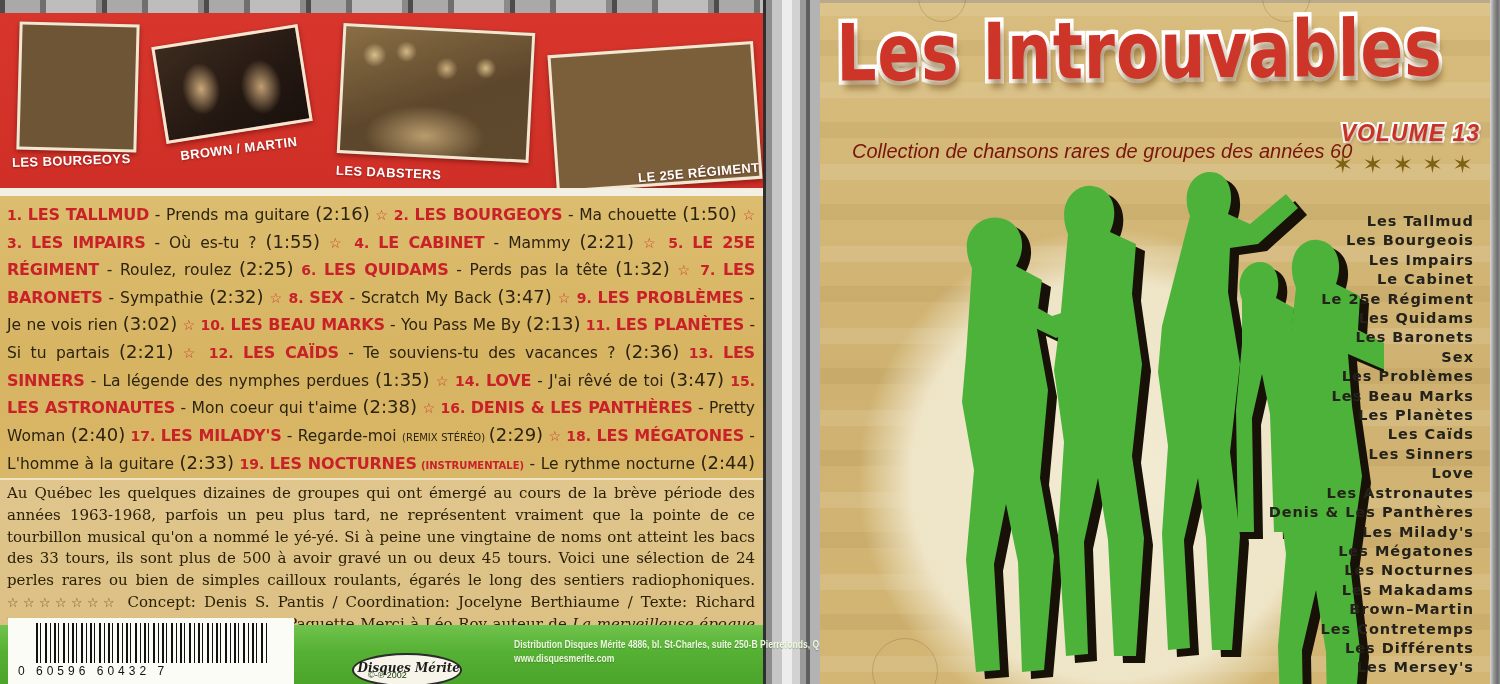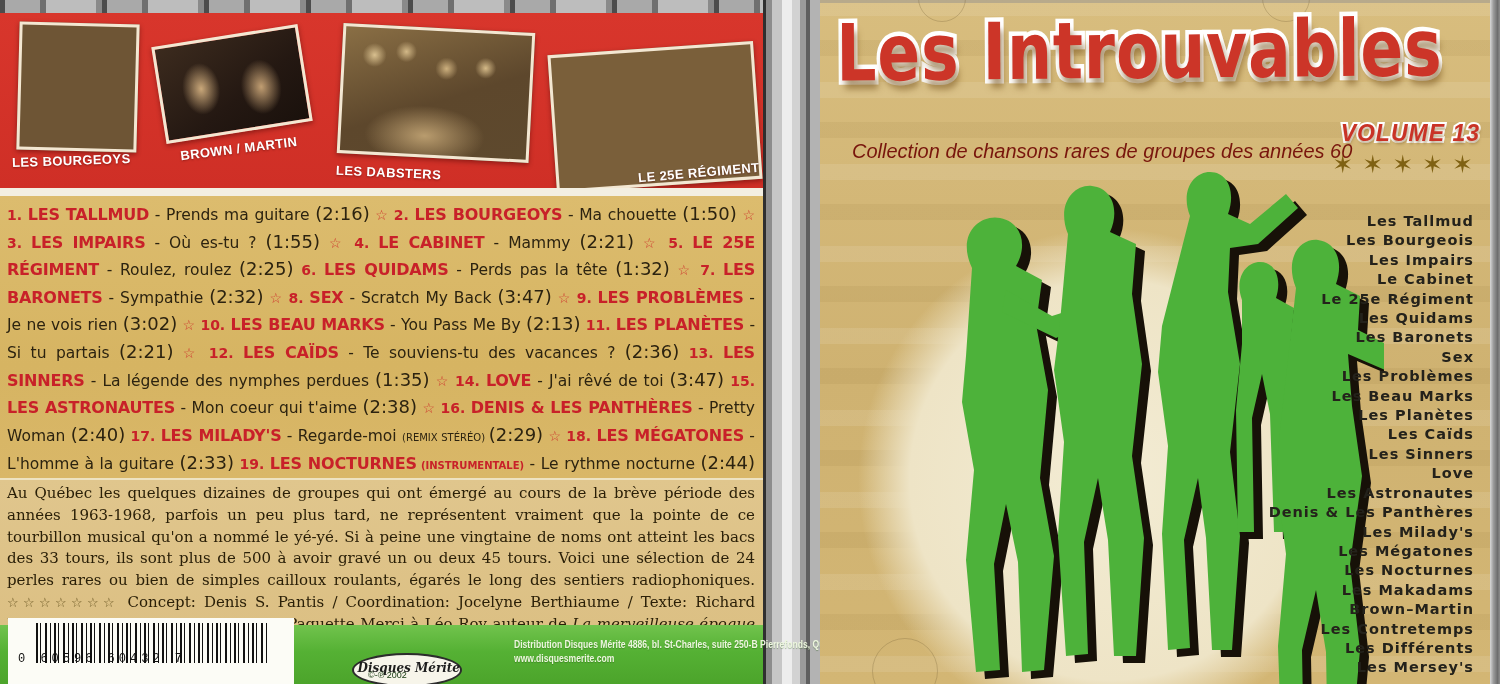--- a/index.html
+++ b/index.html
@@ -67,22 +67,22 @@
     font-family:"DejaVu Serif",serif;font-size:15px;line-height:21.8px;color:#2b2008;}
   .info-paragraph .bold{font-weight:normal;}
   .info-paragraph .italic{font-style:italic;}
   .info-paragraph .stars{color:#6d5a26;font-size:13px;letter-spacing:1px;}
 
   .green-bar{left:0;top:625px;width:763px;height:59px;
     background:linear-gradient(180deg,#71c34d,#55b134 45%,#4ca42b);}
   .barcode-box{position:absolute;left:8px;top:-7px;width:286px;height:66px;background:#fcfcf6;}
   .barcode-bars{position:absolute;left:28px;top:5px;width:232px;height:40px;
     background:repeating-linear-gradient(90deg,#111 0 2px,rgba(0,0,0,0) 2px 4px,#111 4px 5px,rgba(0,0,0,0) 5px 9px,#111 9px 11px,rgba(0,0,0,0) 11px 14px,#111 14px 15px,rgba(0,0,0,0) 15px 18px);}
-  .barcode-digits{position:absolute;left:10px;top:34px;width:266px;
-    font-family:Liberation Mono, monospace;font-size:12px;color:#111;letter-spacing:4px;}
+  .barcode-digits{position:absolute;left:10px;top:46px;width:266px;
+    font-family:Liberation Sans, sans-serif;font-size:12px;color:#111;letter-spacing:4px;}
   .label-logo{position:absolute;left:352px;top:12px;width:106px;height:30px;background:#f7f5ea;
     border:2px solid #2c2c2c;border-radius:50%;text-align:right;line-height:26px;
     font-family:"DejaVu Serif",serif;font-style:italic;font-weight:bold;font-size:12px;color:#1d1d1d;margin-top:16px;}
   .label-year{position:absolute;left:368px;top:45px;font-size:9px;color:#12350c;}
   .distribution{position:absolute;left:514px;top:13px;color:#edf6df;font-weight:bold;
     font-size:11px;line-height:13.5px;white-space:nowrap;transform:scaleX(.78);transform-origin:left top;
     text-shadow:0 1px 1px rgba(30,80,10,.35);}
 
   
   .front-panel{left:820px;top:0;width:670px;height:684px;overflow:hidden;

